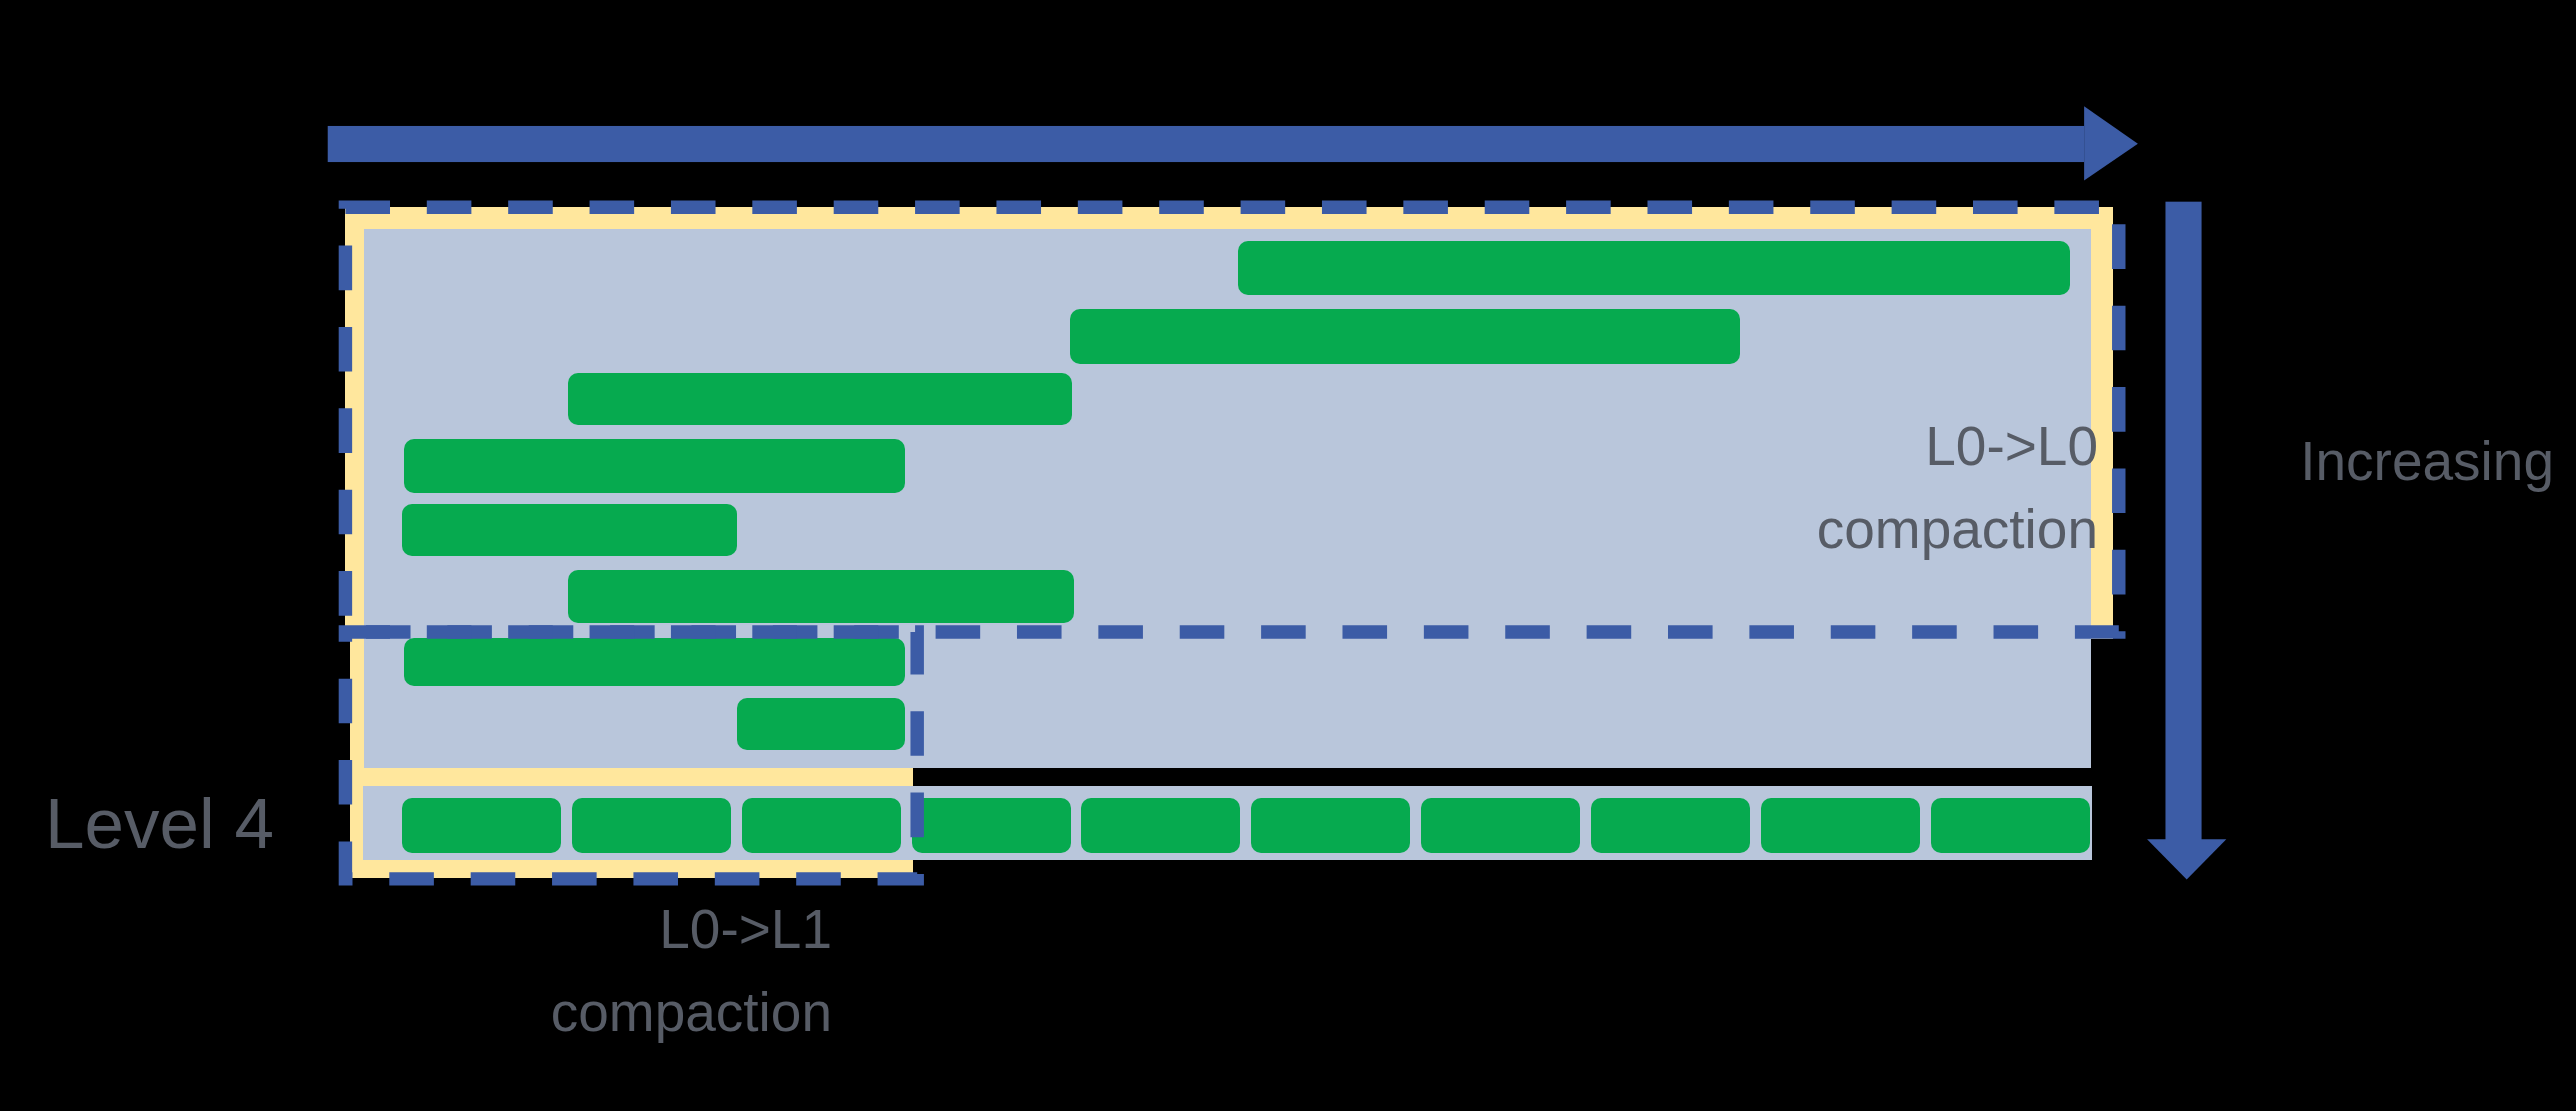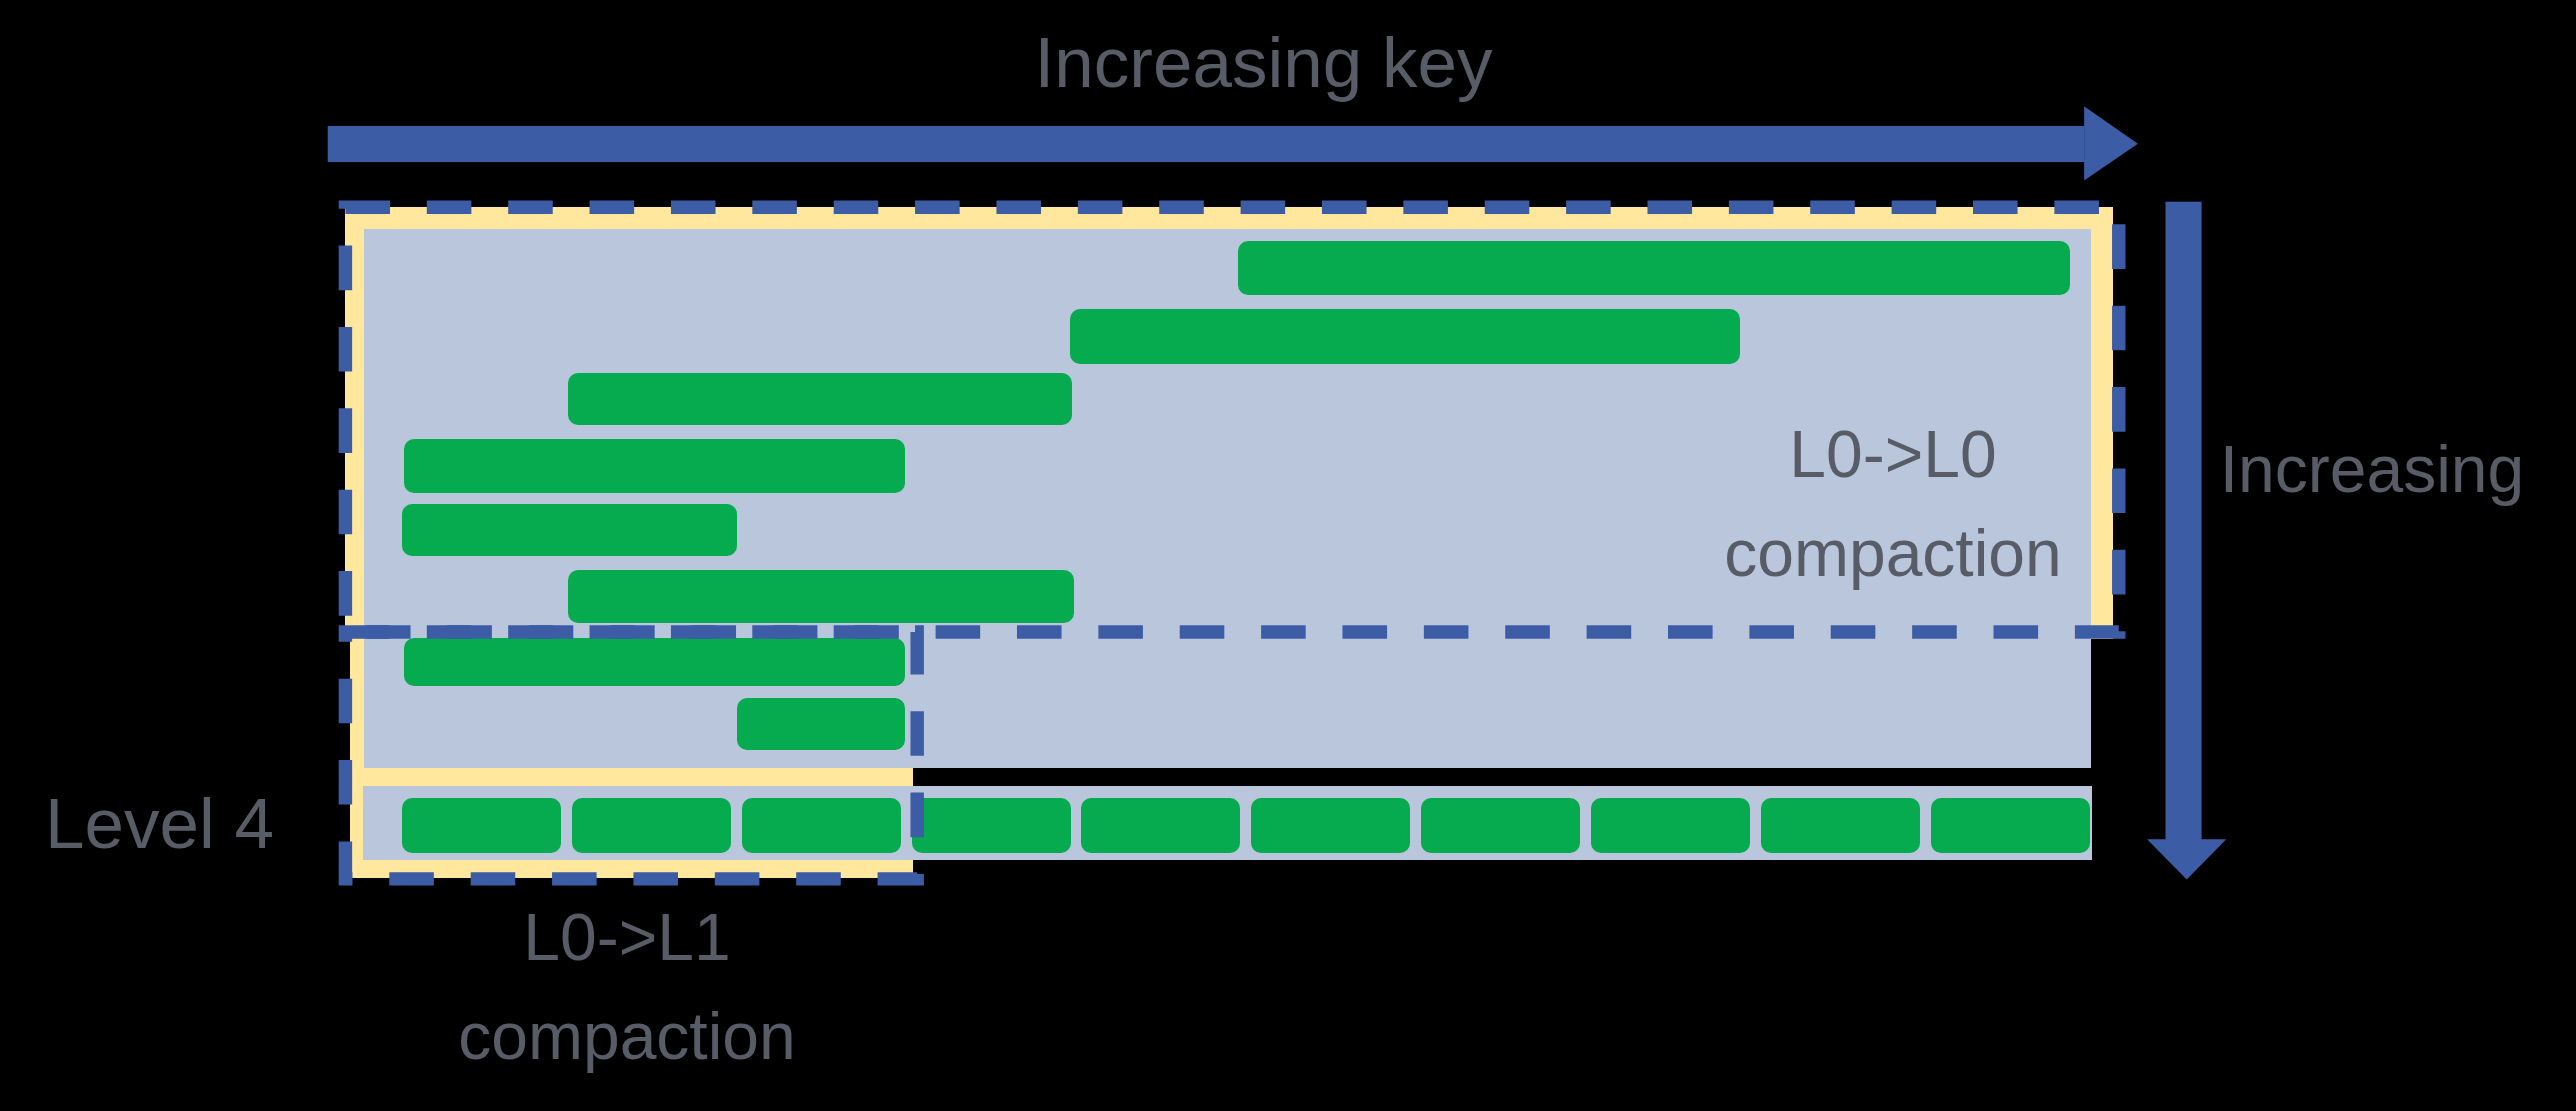--- a/index.html
+++ b/index.html
@@ -16,22 +16,22 @@
   .bblock{position:absolute;background:var(--lblue);}
   .bar{position:absolute;background:var(--green);border-radius:10px;}
   #overlay{position:absolute;left:0;top:0;width:2576px;height:1111px;}
   .dash{fill:none;stroke:var(--blue);stroke-width:19;stroke-dasharray:63 52;}
   .arrowfill{fill:var(--blue);}
   .lbl{
     position:absolute; color:var(--gray); font-size:71px; line-height:1.2;
     white-space:nowrap;
   }
   .lbl2{
-    position:absolute; color:var(--gray); font-size:66px; line-height:1.5;
-    text-align:center;
+    position:absolute; color:var(--gray); font-size:55px; line-height:1.5;
+    text-align:right;
   }
   #increasing-key{left:1016px;top:20px;width:495px;text-align:center;}
   #level0-label{left:45px;top:459px;}
   #level1-label{left:45px;top:781px;}
   #l0l0-label{left:1688px;top:405px;width:410px;}
   #l0l1-label{left:422px;top:888px;width:410px;}
   #age-label{left:2190px;top:422px;width:364px;line-height:1.45;}
 </style>
 </head>
 <body>
@@ -69,21 +69,20 @@
     <g>
       <rect id="hshaft" class="arrowfill" x="463" y="178" width="2482" height="51"></rect>
       <polygon id="hhead" class="arrowfill" points="2945,150 3021,203 2945,255"></polygon>
     </g>
     <g>
       <rect id="vshaft" class="arrowfill" x="3060" y="285" width="51" height="903"></rect>
       <polygon id="vhead" class="arrowfill" points="3034,1186 3146,1186 3090,1243"></polygon>
     </g>
   </svg>
 
-  <div id="increasing-key" class="lbl">Increasing key</div>
 
 
   <div id="level1-label" class="lbl">Level 4</div>
 
   <div id="l0l0-label" class="lbl2">
     <div>L0-&gt;L0</div>
     <div>compaction</div>
   </div>
 
   <div id="l0l1-label" class="lbl2">

